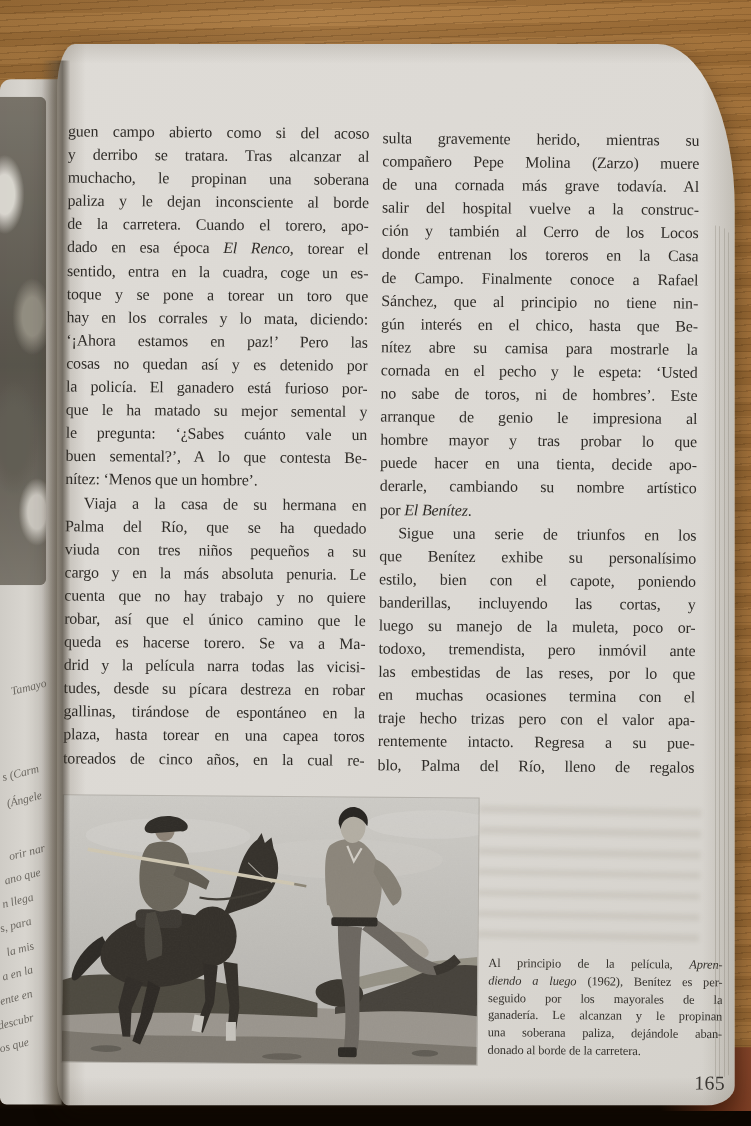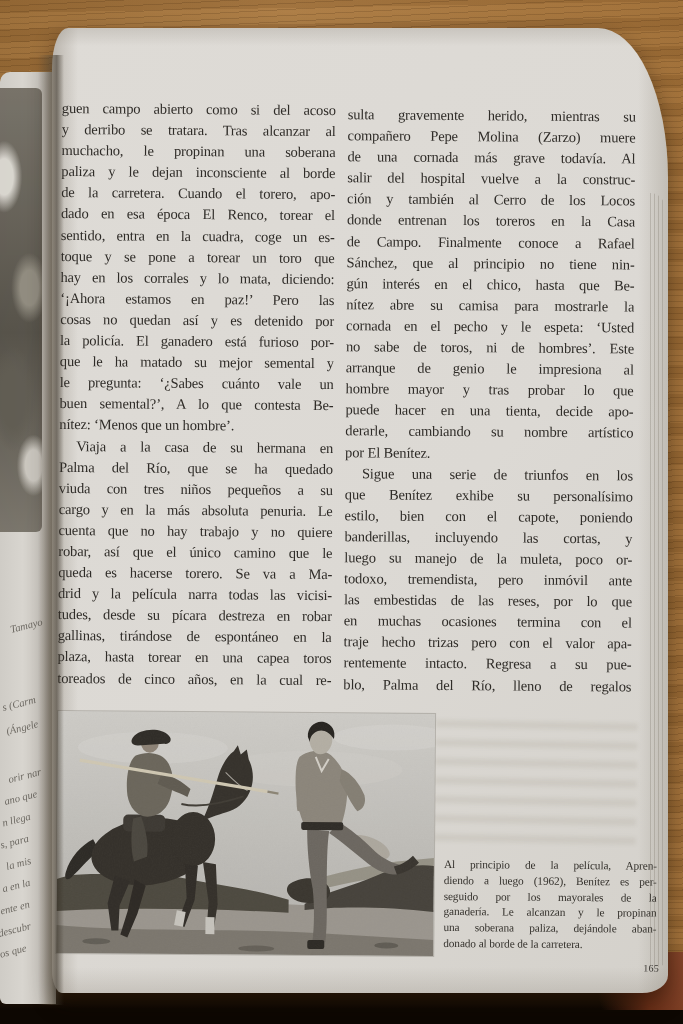--- a/index.html
+++ b/index.html
@@ -33,21 +33,21 @@
       linear-gradient(180deg,#6e695f,#4a463d 55%,#716c62);
     border-radius:0 6px 6px 0;opacity:.9;}
   .frag{position:absolute;font-style:italic;font-size:10.5px;line-height:12px;color:#524e47;
     transform:rotate(-14deg);opacity:.8;white-space:nowrap;font-family:"Liberation Serif",serif;}
 
   
   .spine-shadow{position:absolute;left:38px;top:55px;width:26px;height:950px;z-index:4;pointer-events:none;
     background:linear-gradient(90deg, rgba(70,60,45,0) 0, rgba(88,78,62,.45) 52%, rgba(52,45,34,.55) 72%, rgba(52,45,34,0) 100%);}
 
   
-  .page{position:absolute;left:52px;top:28px;width:616px;height:965px;z-index:3;
+  .page{position:absolute;left:52px;top:40px;width:616px;height:965px;z-index:3;
     background:
       linear-gradient(90deg, rgba(140,132,120,.45) 0, rgba(215,212,206,.0) 26px),
       linear-gradient(270deg, rgba(150,144,132,.38) 0, rgba(0,0,0,0) 30px),
       linear-gradient(180deg, rgba(120,112,100,.20) 0, rgba(0,0,0,0) 18px),
       linear-gradient(0deg, rgba(130,122,110,.22) 0, rgba(0,0,0,0) 26px),
       linear-gradient(135deg,#dedbd6 0,#dcd9d4 55%,#d4d1cb 100%);
     border-radius:16px 70px 26px 10px / 40px 150px 18px 24px;
     box-shadow:0 10px 22px rgba(20,10,2,.45);}
   .fore-edge{position:absolute;right:3px;top:165px;bottom:26px;width:15px;
     background:repeating-linear-gradient(90deg, rgba(128,122,110,.4) 0 1px, rgba(0,0,0,0) 1px 4px);
@@ -55,41 +55,41 @@
 
   .content{position:absolute;inset:0;transform:rotate(.45deg);transform-origin:14px 60px;}
 
   
   .col{position:absolute;color:#2f2c28;font-size:14.5px;line-height:21.1px;letter-spacing:-.15px;}
   #colL{left:10px;top:70px;width:274px;}
   #colR{left:296px;top:74px;width:288px;}
   .tline{text-align:justify;text-align-last:justify;height:21.1px;overflow:hidden;}
   .tend{text-align-last:left;}
   .tind{text-indent:17px;}
-  .it{}
+  .it{font-style:italic;}
 
   
   .ghost{position:absolute;left:388px;top:690px;width:202px;height:132px;
     background:repeating-linear-gradient(180deg, rgba(108,98,76,.17) 0 7px, rgba(0,0,0,0) 7px 19px);
     filter:blur(2px);opacity:.6;transform:rotate(.6deg);}
 
   
   .photo{position:absolute;left:11px;top:683px;width:377px;height:242px;
     box-shadow:0 0 0 1px rgba(150,145,138,.55);background:#c2c0bb;}
   .photo svg{display:block;width:100%;height:100%;}
 
   
   .caption{position:absolute;left:398px;top:826px;width:213px;color:#35322d;
     font-size:11.3px;line-height:15.8px;letter-spacing:-.1px;}
   .cline{text-align:justify;text-align-last:justify;height:15.8px;overflow:hidden;}
   .cend{text-align-last:left;}
 
   
   .pagenum{position:absolute;left:552px;top:930px;width:62px;text-align:right;
-    font-size:10px;color:#3a3733;letter-spacing:.3px;}
+    font-size:18px;color:#3a3733;letter-spacing:.3px;}
 </style>
 </head>
 <body>
 
 <div id="stage">
 
   <div class="bottom-dark"></div>
   <div class="cover-edge"></div>
 
   <div class="left-page">

